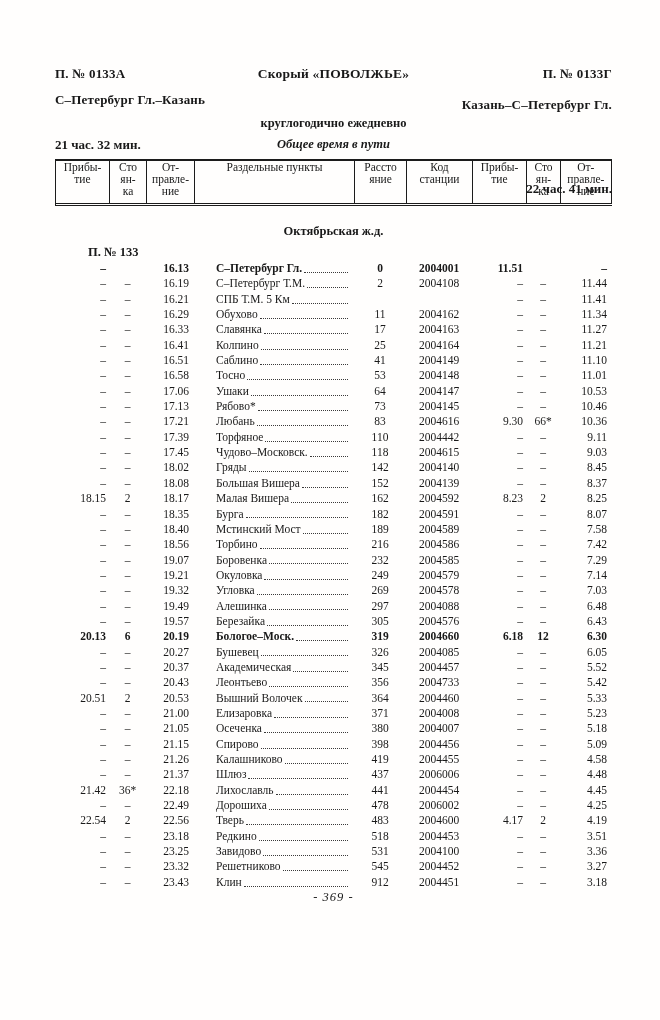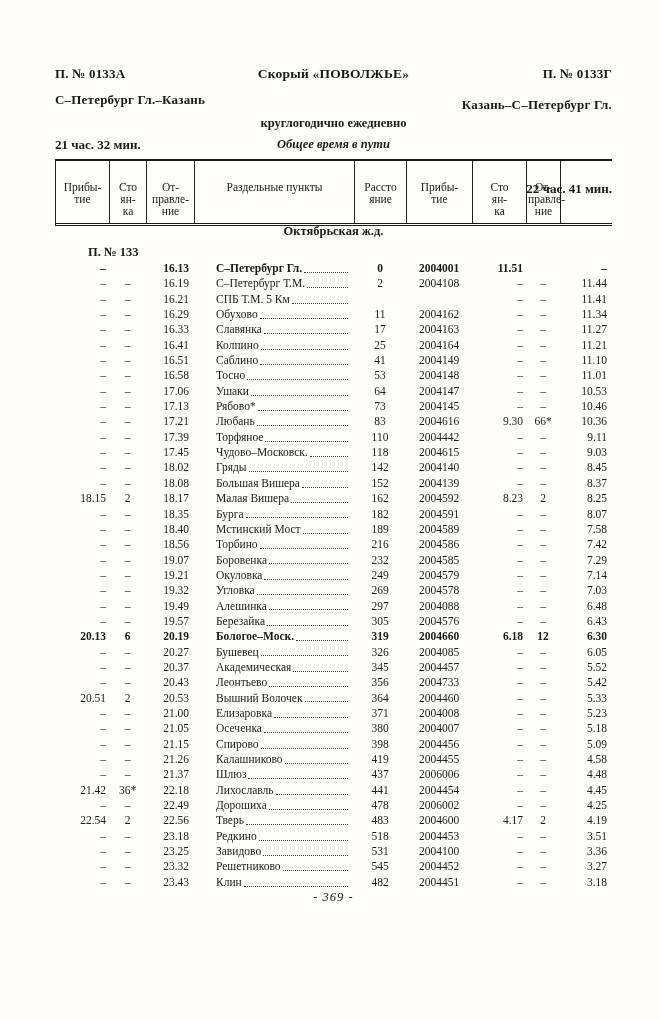--- a/index.html
+++ b/index.html
@@ -40,21 +40,21 @@
     position:absolute; left:55px; top:159px; width:557px;
     box-sizing:border-box;
     border-top:2px solid #1c1c1c; border-bottom:3px double #1c1c1c;
     border-left:1.3px solid #1c1c1c;
     display:grid;
     grid-template-columns:54px 37px 48px 160px 52px 66px 54px 34px 50.7px;
   }
   .thead .hc {
     box-sizing:border-box;
     border-right:1.3px solid #1c1c1c;
-    padding:20px 1px 5px; text-align:center;
+    padding:0 1px 5px; text-align:center;
     white-space:pre-line; font-size:11.5px; line-height:12.2px;
   }
   
   .sect {
     position:absolute; left:55px; top:224px; width:557px;
     text-align:center; font-weight:700; font-size:12.5px;
   }
   .trainno {
     position:absolute; left:88px; top:245px;
     font-weight:700; font-size:12.5px;
@@ -117,20 +117,22 @@
 тие</div>
     <div class="hc">Сто
 ян-
 ка</div>
     <div class="hc">От-
 правле-
 ние</div>
     <div class="hc">Раздельные пункты</div>
     <div class="hc">Рассто
 яние</div>
+    <div class="hc">Код
+станции</div>
     <div class="hc">Прибы-
 тие</div>
     <div class="hc">Сто
 ян-
 ка</div>
     <div class="hc">От-
 правле-
 ние</div>
   </div>
 
@@ -699,21 +701,21 @@
         <div class="cell9">3.27</div>
       </div>
       <div class="trow">
         <div class="cell1">–</div>
         <div class="cell2">–</div>
         <div class="cell3">23.43</div>
         <div class="cell4">
           <span class="st-name">Клин</span>
           <span class="dots"></span>
         </div>
-        <div class="cell5">482</div>
+        <div class="cell5">912</div>
         <div class="cell6">2004451</div>
         <div class="cell7">–</div>
         <div class="cell8">–</div>
         <div class="cell9">3.18</div>
       </div>
     </div>
 
   <div class="footer">- 369 -</div>
 
 </div>

